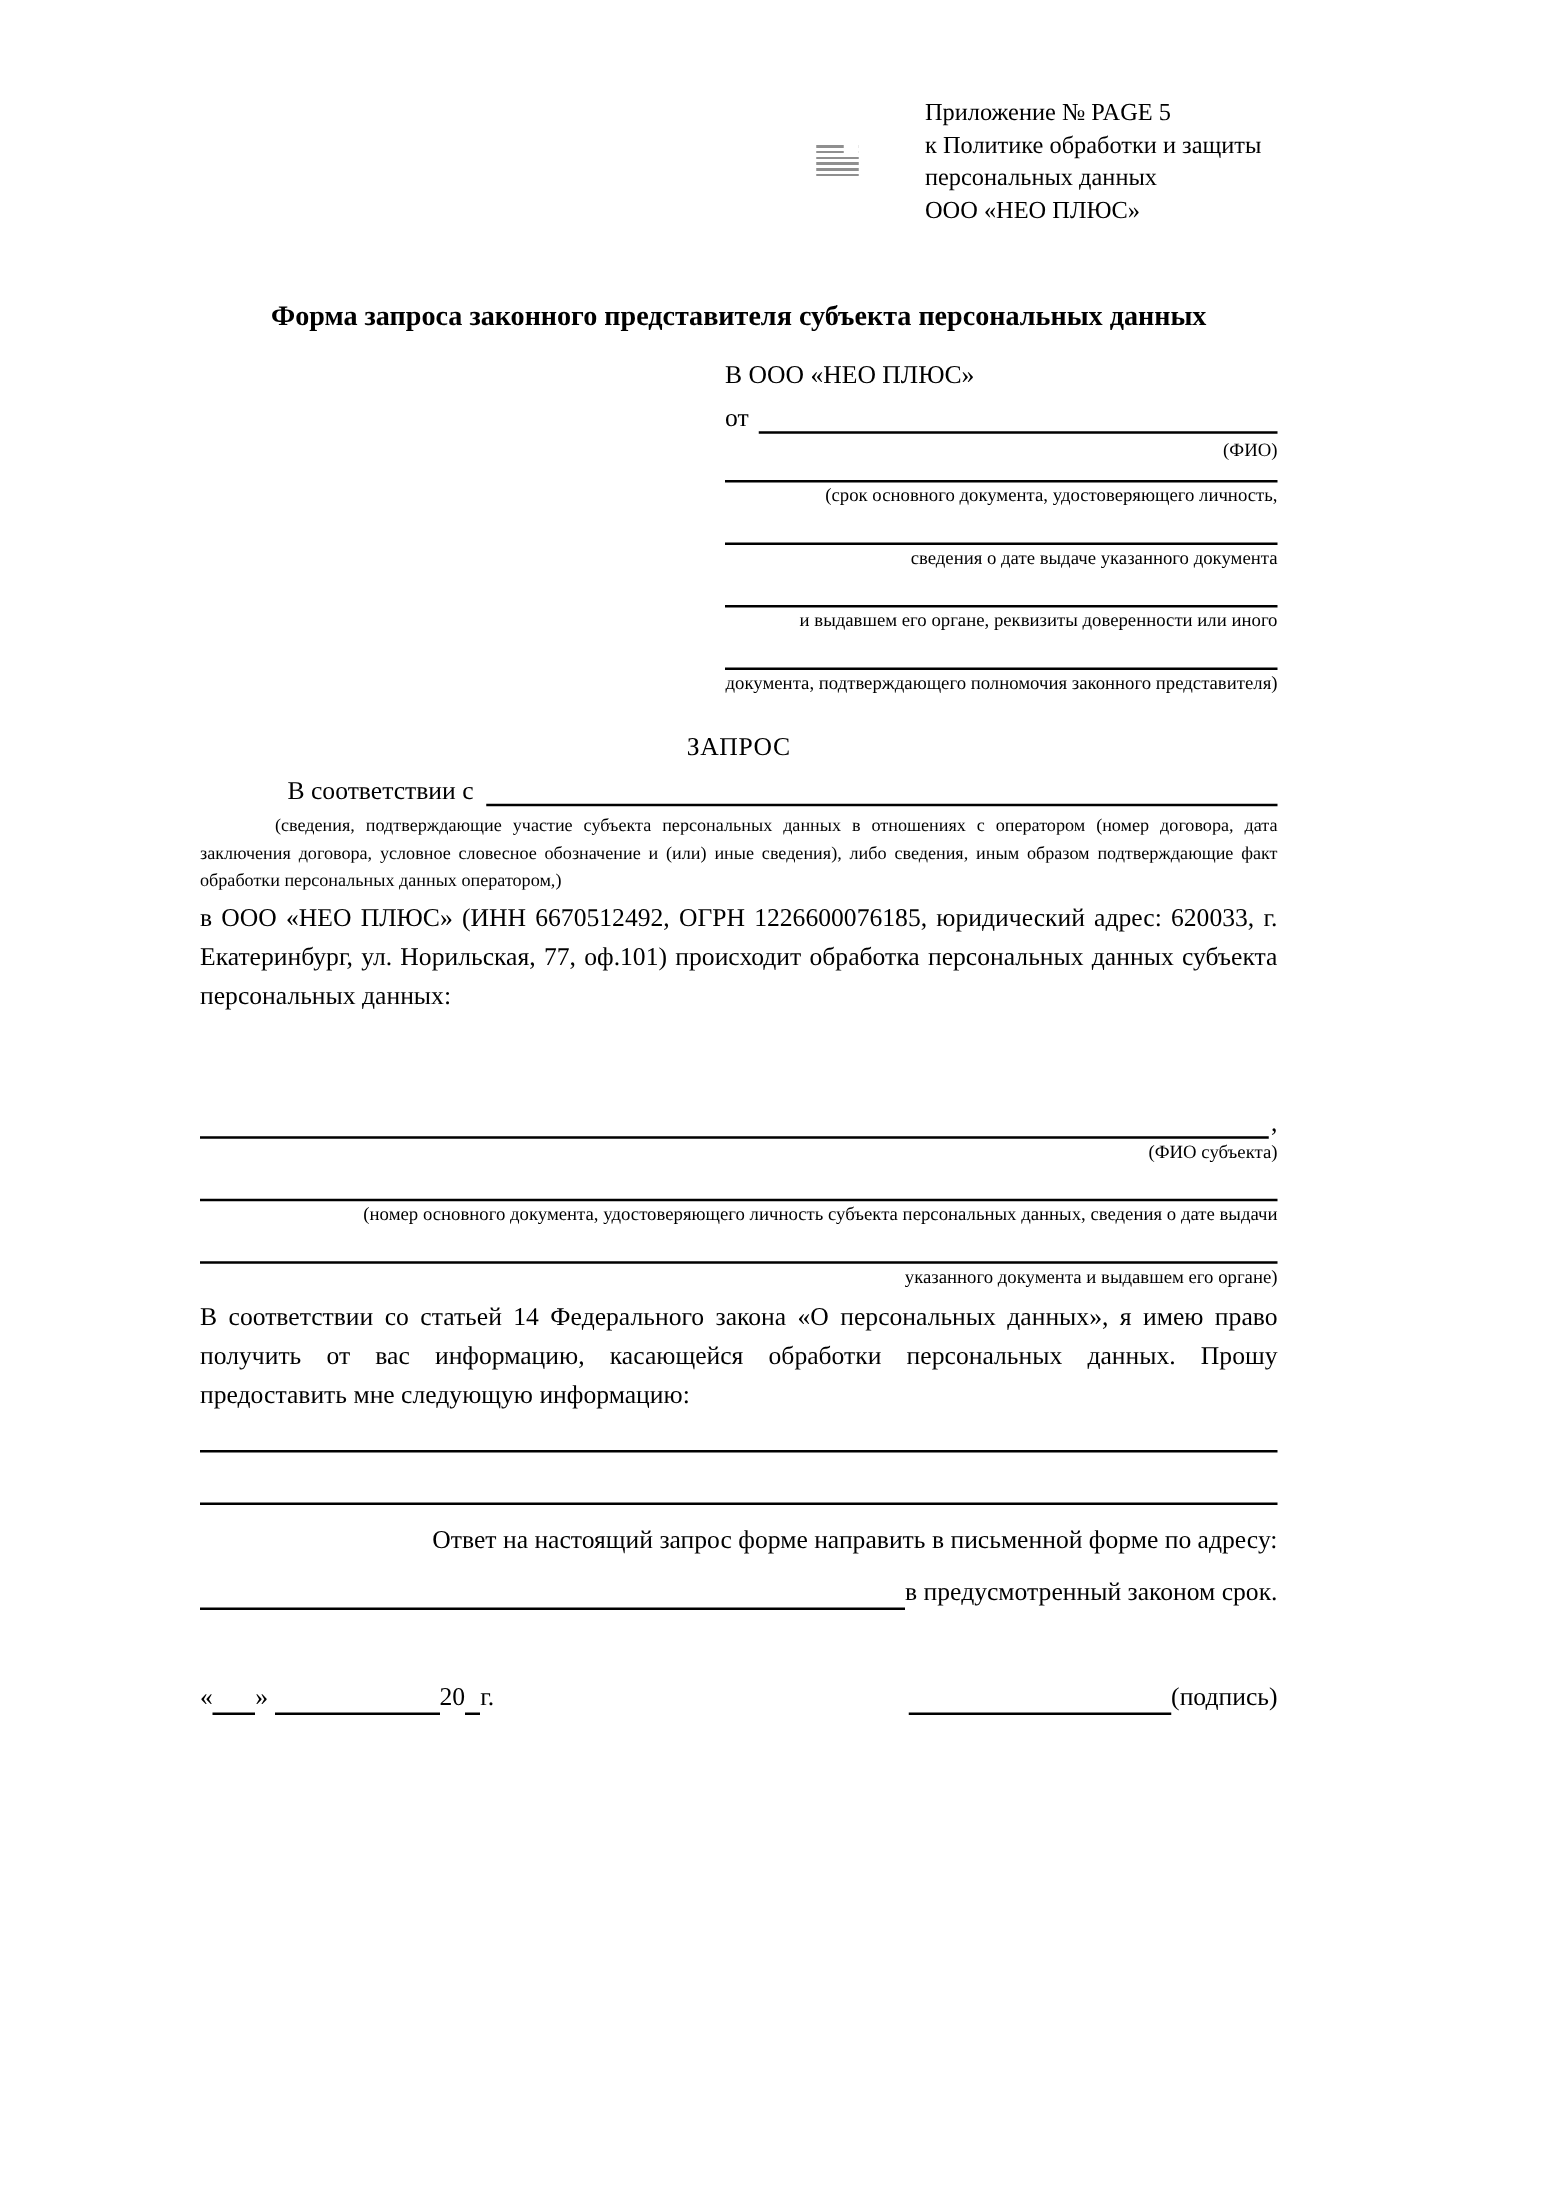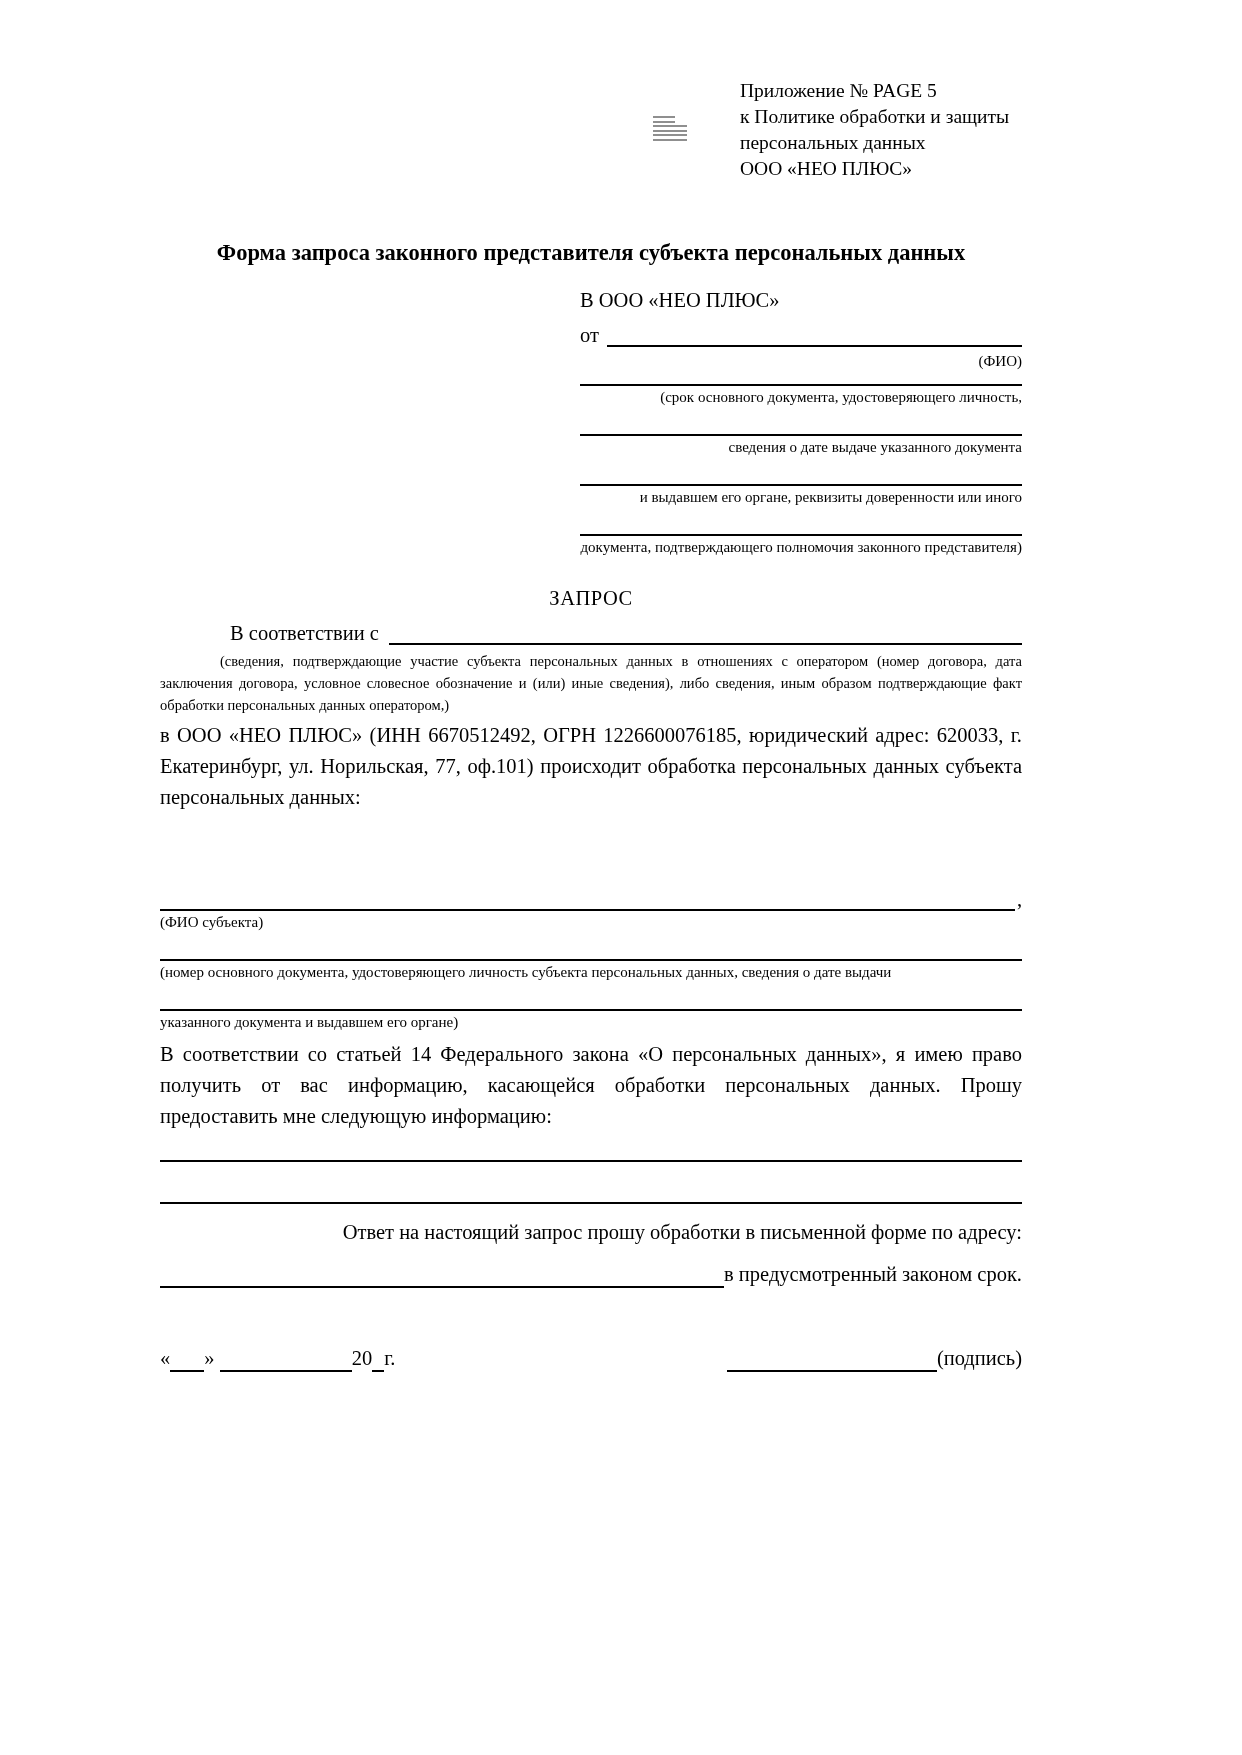--- a/index.html
+++ b/index.html
@@ -68,21 +68,21 @@
     text-align:justify; text-indent:60px;
   }
   .body-para {
     font-size:20.5px; line-height:31px;
     text-align:justify;
   }
   .operator-para { margin-top:4px; }
 
   .comma-row { display:flex; align-items:flex-end; margin-top:68px; height:30px; }
   .comma-row .comma { font-size:20.5px; line-height:24px; margin-left:2px; }
-  .caption-wide { font-size:15px; line-height:21px; text-align:left; white-space:nowrap; margin-top:1px; }
+  .caption-wide { font-size:15px; line-height:21px; text-align:right; white-space:nowrap; margin-top:1px; }
 
   .law-para { margin-top:6px; }
 
   .blank-a { margin-top:28px; }
   .blank-b { margin-top:40px; }
 
   .reply-intro {
     margin-top:14px; font-size:20.5px; line-height:28px;
     text-align:right; white-space:nowrap;
   }
@@ -163,21 +163,21 @@
     <div class="caption-wide">(номер основного документа, удостоверяющего личность субъекта персональных данных, сведения о дате выдачи</div>
 
     <div class="line full-line gap-line"></div>
     <div class="caption-wide">указанного документа и выдавшем его органе)</div>
 
     <div class="body-para law-para">В соответствии со статьей 14 Федерального закона «О персональных данных», я имею право получить от вас информацию, касающейся обработки персональных данных. Прошу предоставить мне следующую информацию:</div>
 
     <div class="line full-line blank-a"></div>
     <div class="line full-line blank-b"></div>
 
-    <div class="reply-intro">Ответ на настоящий запрос прошу обработки в письменной форме по адресу:</div>
+    <div class="reply-intro">Ответ на настоящий запрос форме направить в письменной форме по адресу:</div>
     <div class="reply-row">
       <div class="line flex-line"></div>
       <span class="suffix">в предусмотренный законом срок.</span>
     </div>
 
     <div class="footer-row">
       <div class="date-part">
         <span>«</span><span class="blank w28"></span><span>»</span>&nbsp;<span class="blank w110"></span><span>20</span><span class="blank w12"></span><span>г.</span>
       </div>
       <div class="sign-part">

